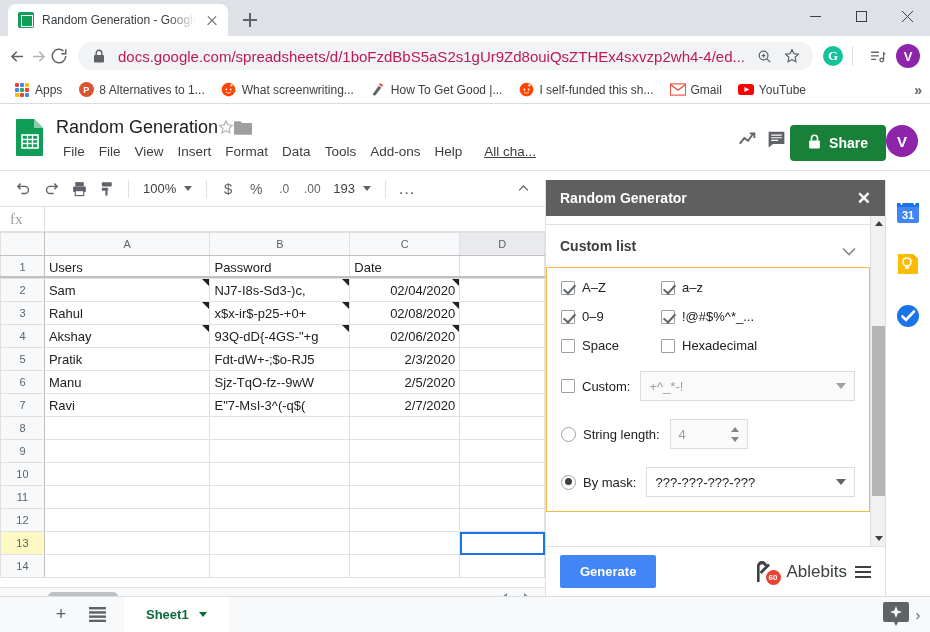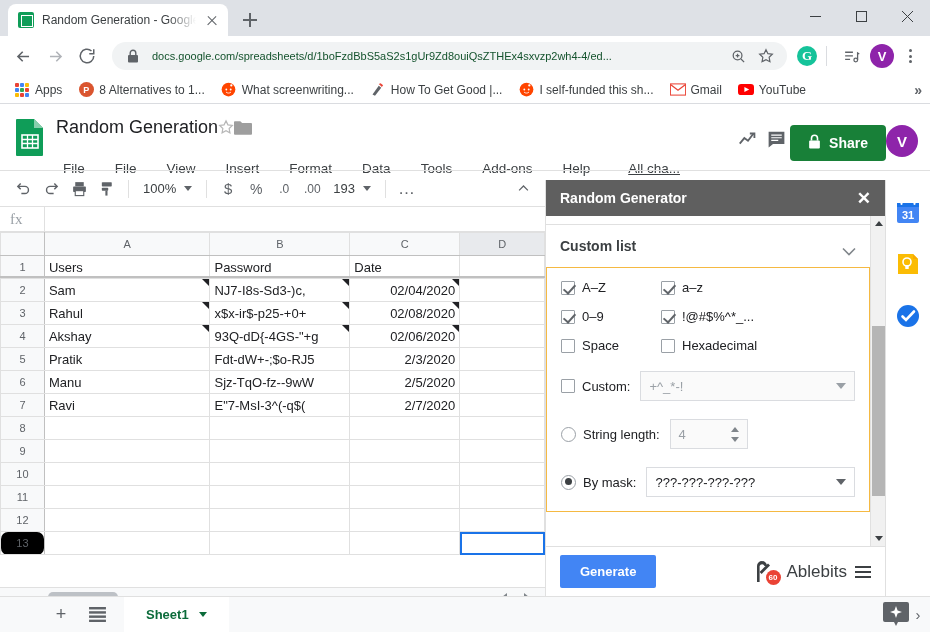--- a/index.html
+++ b/index.html
@@ -120,22 +120,22 @@
     background: #f1f3f4;
     border-radius: 14px;
     display: flex;
     align-items: center;
     padding: 0 12px;
     margin: 0 8px;
     gap: 10px;
     cursor: text;
   }
   .omnibox-url {
-    font-size: 11px;
-    color: #14532d;
+    font-size: 15px;
+    color: #be185d;
     white-space: nowrap;
     overflow: hidden;
     flex: 1;
   }
   .omni-icon { width: 18px; height: 18px; display:flex; align-items:center; justify-content:center; cursor: pointer; }
 
   .chrome-ext { display: flex; align-items: center; gap: 4px; }
   .grammarly {
     width: 20px; height: 20px;
     border-radius: 50%;
@@ -233,21 +233,21 @@
     padding-top: 5px;
   }
   .gs-titleblock { flex: 1; min-width: 0; }
   .gs-title-row { display: flex; align-items: center; height: 28px; }
   .gs-title {
     font-size: 18px;
     color: #202124;
     font-family: "Liberation Sans", sans-serif;
   }
   .star-icon, .folder-icon { cursor: pointer; display: flex; align-items: center; }
-  .gs-menu { display: flex; gap: 16px; margin-top: 18px; align-items: center; }
+  .gs-menu { display: flex; gap: 0px; margin-top: 1px; align-items: center; }
   .gs-menu span {
     font-size: 13.5px;
     color: #3c4043;
     padding: 2px 7px;
     border-radius: 3px;
     cursor: pointer;
     white-space: nowrap;
   }
   .gs-allchanges {
     font-size: 12.5px;
@@ -371,21 +371,21 @@
   table.grid th.colhdr.sel { background: #e8eaed; }
   table.grid th.rowhdr {
     background: #f8f9fa;
     color: #5f6368;
     font-weight: normal;
     font-size: 11px;
     text-align: center;
     width: 44px;
     border-right: 1px solid #c0c0c0;
   }
-  table.grid th.rowhdr.sel { background: #000000; border-radius: 7px; }
+  table.grid th.rowhdr.sel { background: #fef9c3; }
   .corner { background: #f8f9fa; width: 44px; border-right: 1px solid #c0c0c0 !important; border-bottom: 1px solid #c0c0c0 !important;}
   .colA { width: 166px; }
   .colB { width: 140px; }
   .colC { width: 110px; }
   .colD { width: 85px; }
   td.num { text-align: right; }
   td.note { position: relative; }
   td.note::after {
     content: "";
     position: absolute;
@@ -1122,20 +1122,27 @@
             <td></td>
             <td></td>
           </tr>
           <tr>
             <th class="rowhdr sel">13</th>
             <td></td>
             <td></td>
             <td></td>
             <td class="selected"></td>
           </tr>
+          <tr>
+            <th class="rowhdr">14</th>
+            <td></td>
+            <td></td>
+            <td></td>
+            <td></td>
+          </tr>
         </tbody>
           </table>
         <div class="freeze-line"></div>
       </div>
 
       <div class="v-scroll">
         <div class="v-thumb"></div>
       </div>
 
       <div class="mini-spin">

